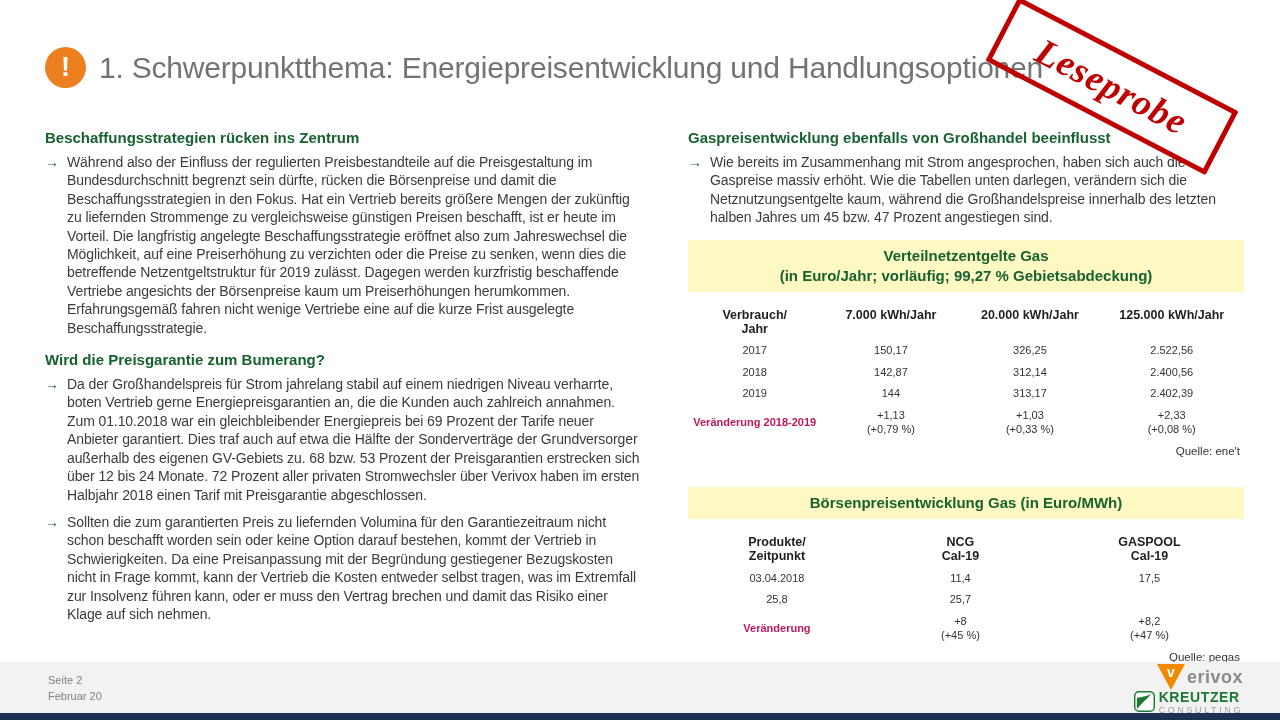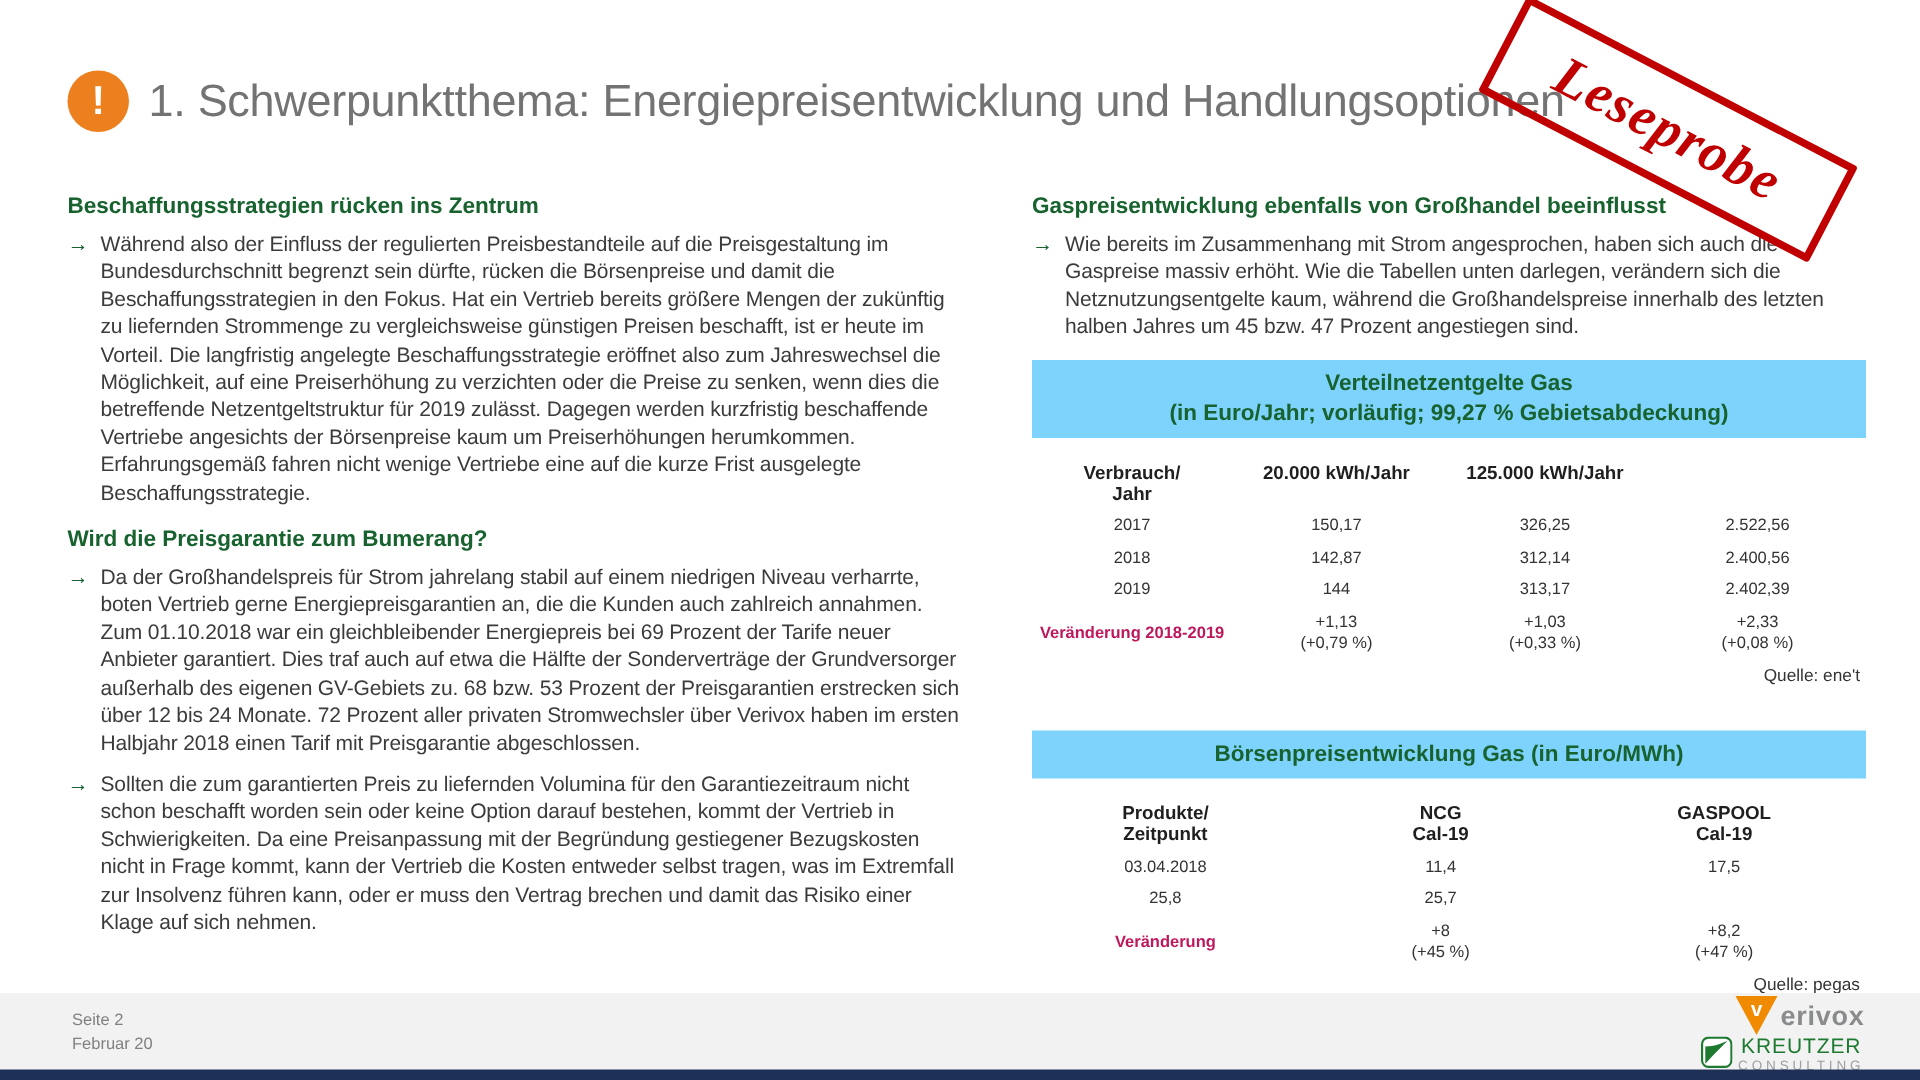--- a/index.html
+++ b/index.html
@@ -44,21 +44,21 @@
   .arrow  { flex:none; width:15px; color:#17622E; font-size:14px; line-height:18px; }
   .btext  {
     flex:1; font-size:14px; line-height:18.4px; color:#3B3B3B; letter-spacing:-0.1px;
     text-align:left;
   }
 
   
   .table-card { margin-top:13px; }
   .table-card2 { margin-top:30px; }
   .band {
-    background:#7dd3fc; color:#17622E; font-weight:bold; font-size:15px;
+    background:#fef9c3; color:#17622E; font-weight:bold; font-size:15px;
     text-align:center; padding:6px 4px; line-height:20px; white-space:pre-line;
   }
   .tgrid { display:grid; width:100%; }
   .g4 { grid-template-columns:24% 25% 25% 26%; }
   .g3 { grid-template-columns:32% 34% 34%; }
   .ch {
     font-weight:bold; font-size:12.5px; color:#1F1F1F; text-align:center;
     padding:16px 2px 4px 2px; line-height:14px; white-space:pre-line;
   }
   .cell {
@@ -76,21 +76,21 @@
 
   .logo-verivox {
     right:37px; top:663px; display:flex; align-items:center; gap:1px; height:28px;
   }
   .verivox-word {
     font-size:18px; font-weight:bold; color:#8A8B8D; letter-spacing:0.5px; line-height:26px;
   }
   .logo-kreutzer { right:37px; top:691px; display:flex; align-items:flex-start; gap:4px; }
   .kreutzer-text { display:flex; flex-direction:column; }
   .kreutzer-name {
-    color:#1E7A30; font-weight:normal; font-size:14px; letter-spacing:0.6px; line-height:13px;text-align:center;
+    color:#1E7A30; font-weight:bold; font-size:14px; letter-spacing:0.6px; line-height:13px;
   }
   .kreutzer-sub {
     color:#9C9EA0; font-size:9px; letter-spacing:2.6px; line-height:10px; margin-top:1px;
   }
 </style>
 </head>
 <body>
 
 <div class="abs alert-badge">!</div>
 <h1 class="abs slide-title" style="margin:0; font-weight:normal;">1. Schwerpunktthema: Energiepreisentwicklung und Handlungsoptionen</h1>
@@ -126,20 +126,21 @@
     <span class="arrow">→</span>
     <span class="btext">Wie bereits im Zusammenhang mit Strom angesprochen, haben sich auch die Gaspreise massiv erhöht. Wie die Tabellen unten darlegen, verändern sich die Netznutzungsentgelte kaum, während die Großhandelspreise innerhalb des letzten halben Jahres um 45 bzw. 47 Prozent angestiegen sind.</span>
   </div>
 
   <div class="table-card">
     <div class="band">Verteilnetzentgelte Gas
 (in Euro/Jahr; vorläufig; 99,27 % Gebietsabdeckung)</div>
     <div class="tgrid g4">
       <div class="ch">Verbrauch/
 Jahr</div>
+      <div class="ch">7.000 kWh/Jahr</div>
       <div class="ch">20.000 kWh/Jahr</div>
       <div class="ch">125.000 kWh/Jahr</div>
     </div>
     <div class="tgrid g4">
       <div class="cell">2017</div>
       <div class="cell">150,17</div>
       <div class="cell">326,25</div>
       <div class="cell">2.522,56</div>
     </div>
     <div class="tgrid g4">

